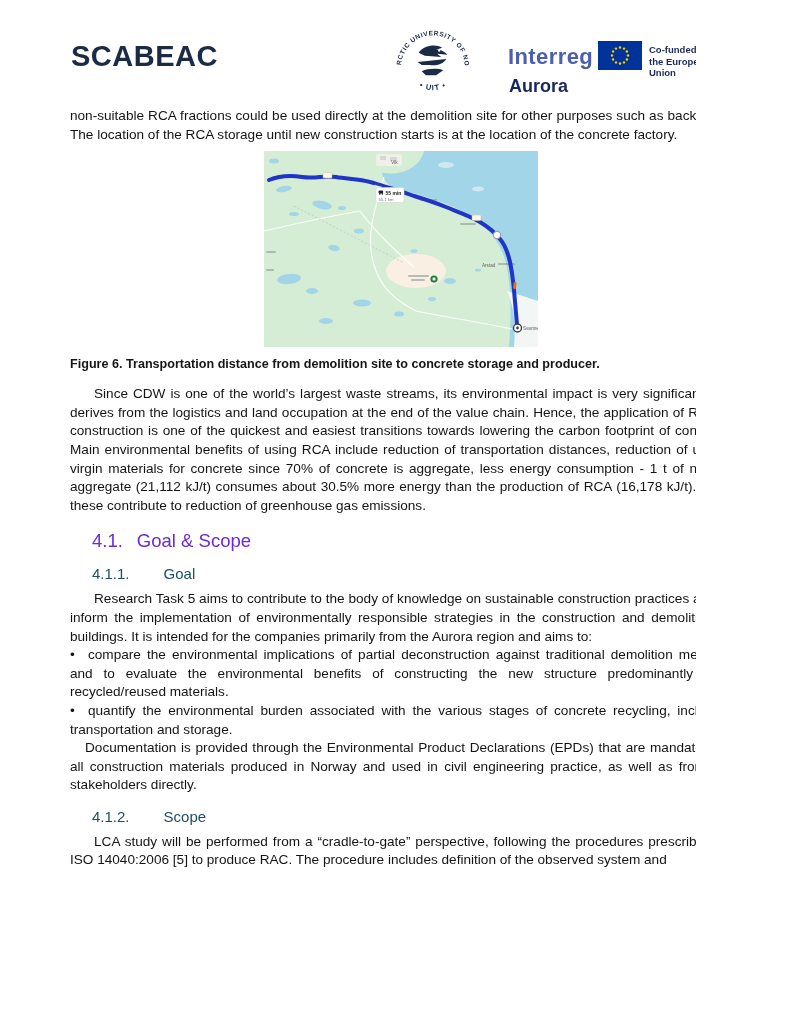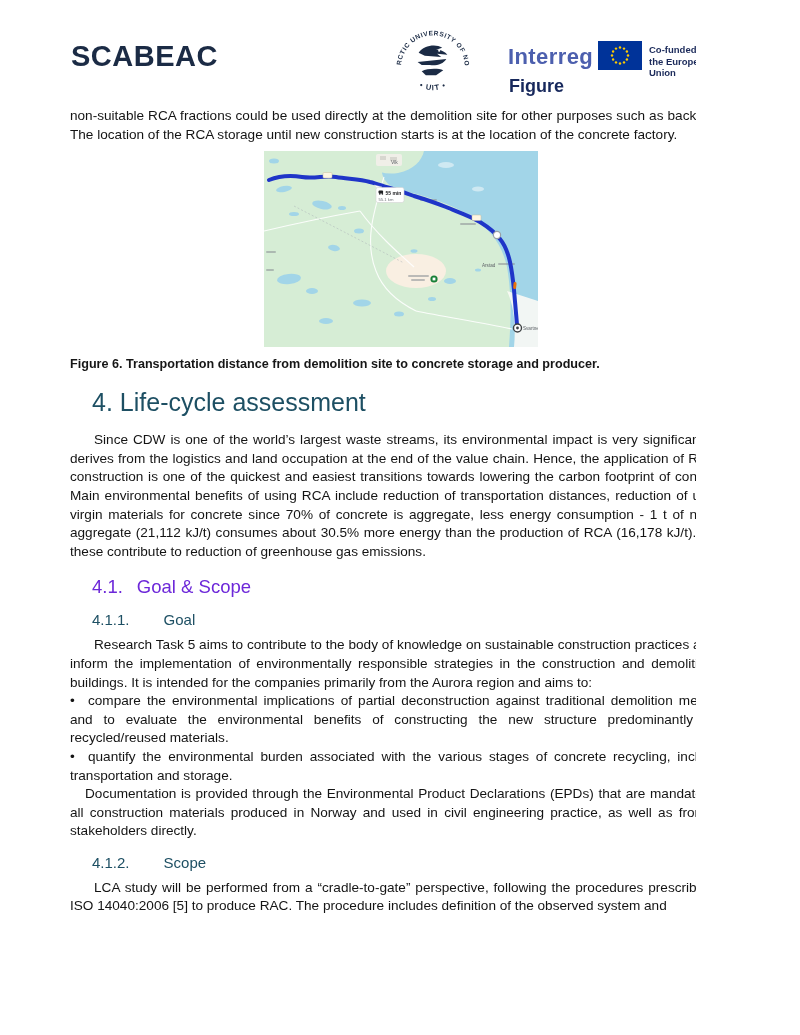--- a/index.html
+++ b/index.html
@@ -56,21 +56,21 @@
       <g fill="#1b2b45">
         <path d="M24,30 C29,23 40,21 47,25 L41,27 C46,27 50,29 52,32 L42,31 L46,34 L30,33 Z"></path>
         <path d="M23,39 L51,36 C48,41 41,43 35,42 L27,42 Z"></path>
         <path d="M27,48 C33,45 43,45 48,47 L41,52 L31,52 Z"></path>
         <circle cx="44" cy="28" r="1" fill="#ffffff"></circle>
       </g>
     </svg>
 
     <div class="interreg-block">
       <div class="interreg-word">Interreg</div>
-      <div class="aurora-word">Figure</div>
+      <div class="aurora-word">Aurora</div>
       <svg class="eu-flag" viewBox="0 0 44 29">
         <rect width="44" height="29" fill="#003399"></rect>
         <g fill="#ffcc00">
           <circle cx="30" cy="14.5" r="1.2"></circle>
             <circle cx="28.9" cy="10.5" r="1.2"></circle>
           <circle cx="26" cy="7.6" r="1.2"></circle>
             <circle cx="22" cy="6.5" r="1.2"></circle>
           <circle cx="18" cy="7.6" r="1.2"></circle>
             <circle cx="15.1" cy="10.5" r="1.2"></circle>
           <circle cx="14" cy="14.5" r="1.2"></circle>
@@ -188,23 +188,20 @@
           <circle cx="115.8" cy="42.9" r="0.8" fill="#202124"></circle>
           <circle cx="118.4" cy="42.9" r="0.8" fill="#202124"></circle>
           <text x="121.5" y="43.5" font-size="5" font-weight="bold" fill="#202124" font-family="Liberation Sans, sans-serif">55 min</text>
           <text x="114.5" y="49.5" font-size="4.2" fill="#70757a" font-family="Liberation Sans, sans-serif">55.1 km</text>
         </g>
       </svg>
     </div>
 
     <div class="fig-caption">Figure 6. Transportation distance from demolition site to concrete storage and producer.</div>
 
-    <div class="h1">
-      <span class="num">4.</span><span>Life-cycle assessment</span>
-    </div>
 
     <p class="para indent sp14">Since CDW is one of the world’s largest waste streams, its environmental impact is very significant and derives from the logistics and land occupation at the end of the value chain. Hence, the application of RCA in construction is one of the quickest and easiest transitions towards lowering the carbon footprint of concrete. Main environmental benefits of using RCA include reduction of transportation distances, reduction of use of virgin materials for concrete since 70% of concrete is aggregate, less energy consumption - 1 t of natural aggregate (21,112 kJ/t) consumes about 30.5% more energy than the production of RCA (16,178 kJ/t). All of these contribute to reduction of greenhouse gas emissions.</p>
 
     <div class="h2">
       <span class="num">4.1.</span><span>Goal &amp; Scope</span>
     </div>
 
     <div class="h3">
       <span class="num">4.1.1.</span><span>Goal</span>
     </div>

